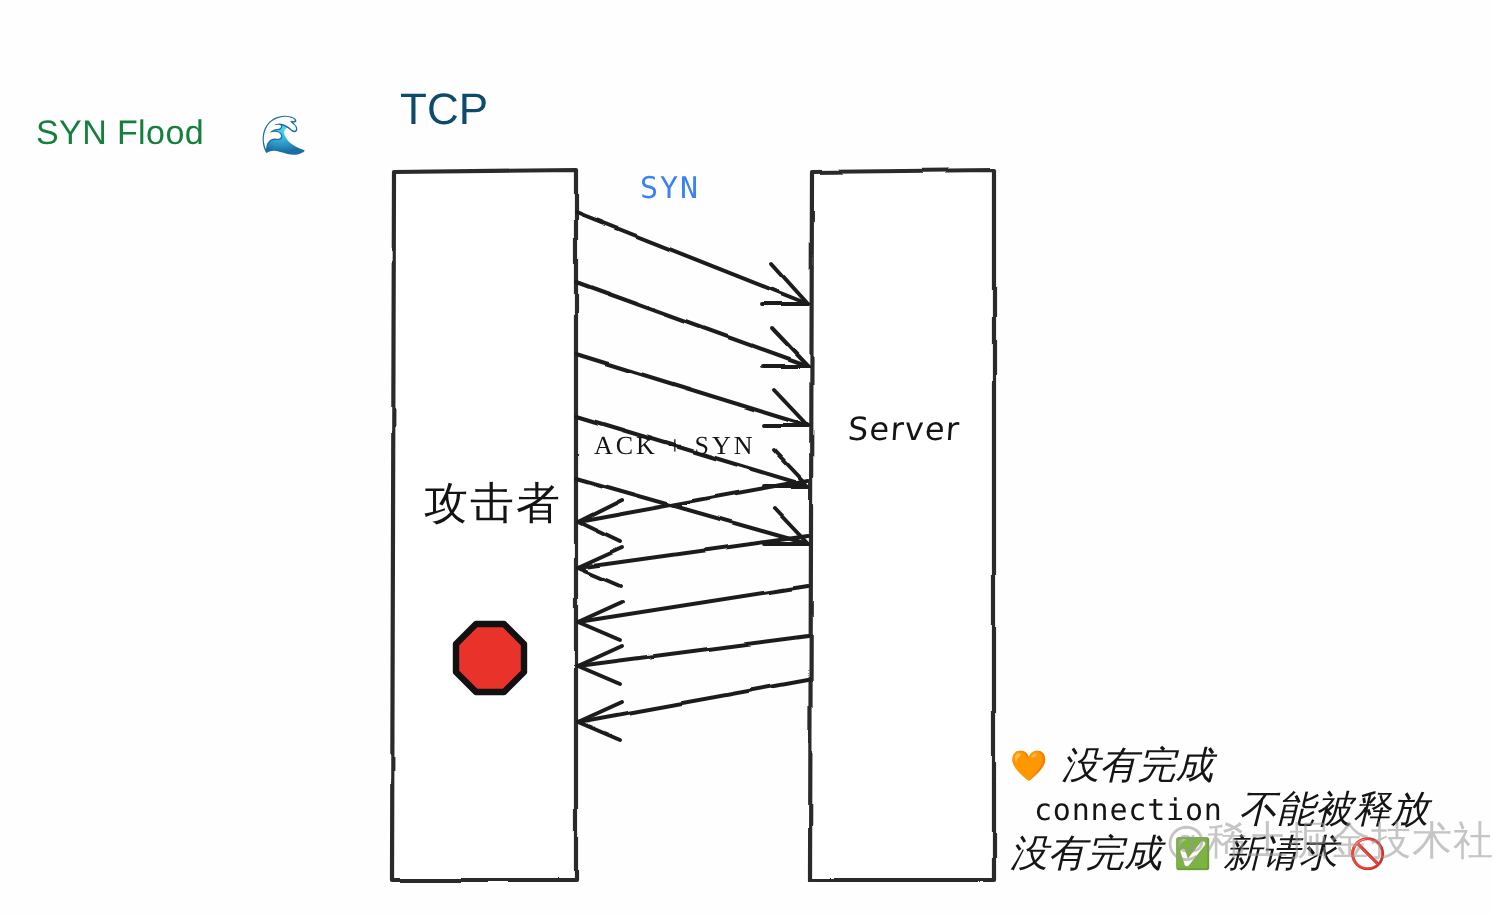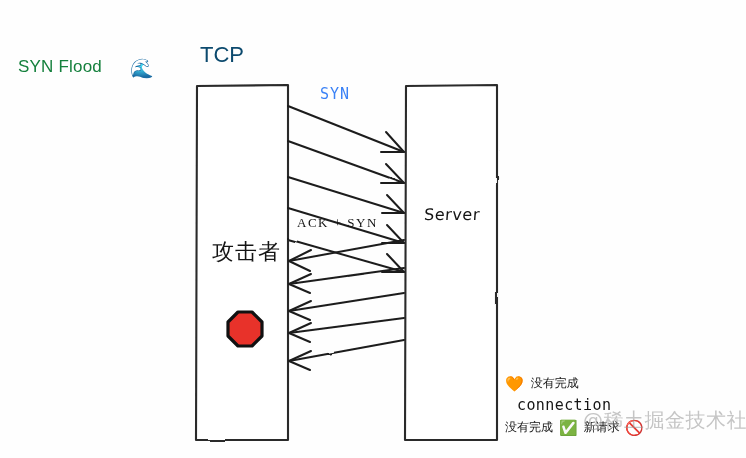--- a/index.html
+++ b/index.html
@@ -95,21 +95,22 @@
   }
   .legend-line {
     display: flex;
     align-items: center;
     height: 22px;
     white-space: nowrap;
     color: #151515;
   }
   .legend-line .cn {
     font-family: "DejaVu Sans", "Liberation Sans", sans-serif;
-    font-size: 12px;
+    font-size: 19px;
+    font-style: italic;
   }
   .legend-line .mono {
     font-family: "DejaVu Sans Mono", monospace;
     font-size: 15px;
     letter-spacing: 0.4px;
     margin-left: 12px;
   }
   .legend-emoji {
     font-size: 15px;
     line-height: 1;
@@ -216,20 +217,21 @@
   <div class="txt" id="label-ack-syn">ACK + SYN</div>
 
   <div id="legend">
     <div class="legend-line">
       <span class="legend-emoji">🧡</span>
       <span class="cn">没有完成</span>
     </div>
     <div class="legend-line">
       <span class="mono">connection</span>
       <span style="width:8px"></span>
+      <span class="cn">不能被释放</span>
     </div>
     <div class="legend-line">
       <span class="cn">没有完成</span>
       <span class="legend-emoji inline">✅</span>
       <span class="cn">新请求</span>
       <span class="legend-emoji inline">🚫</span>
     </div>
   </div>
 
   <div id="watermark">@稀土掘金技术社区</div>

